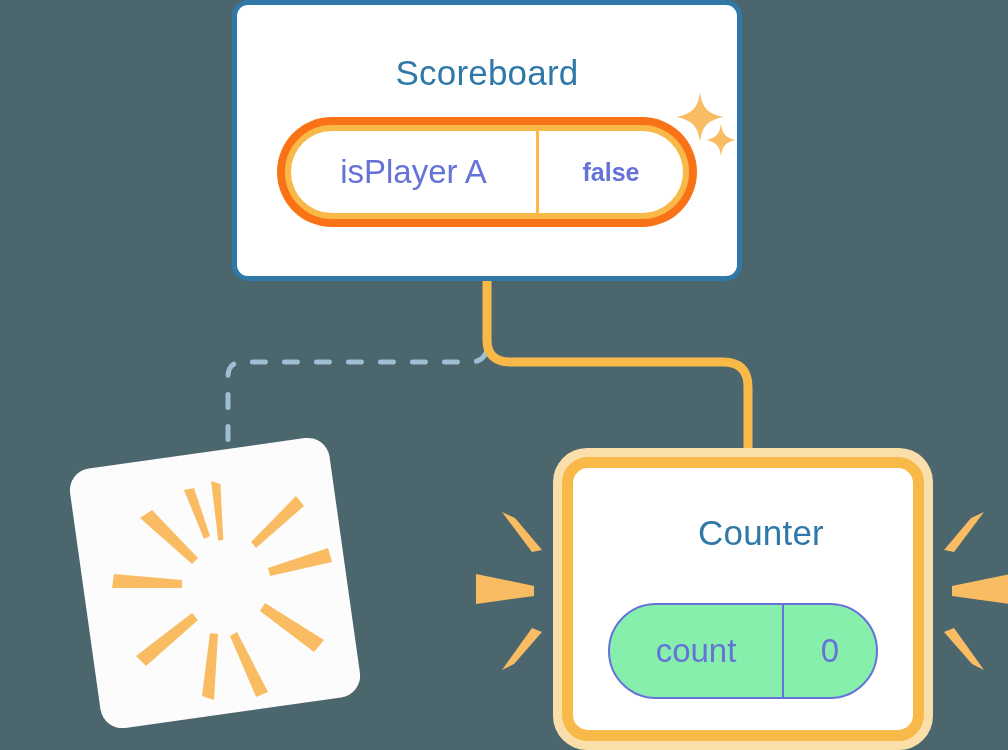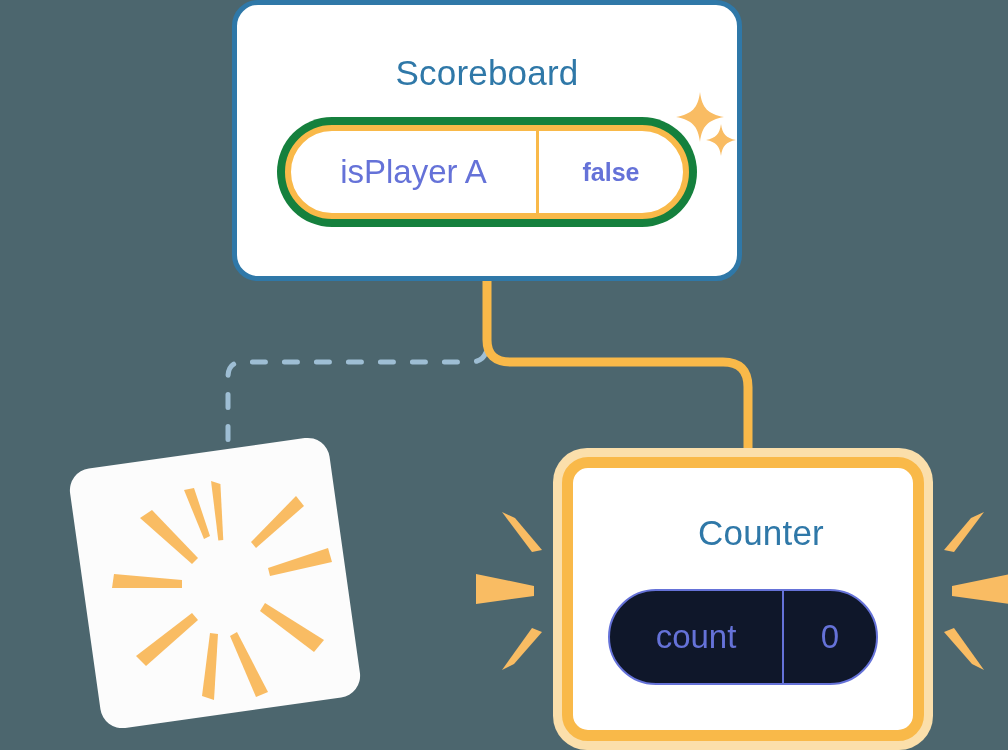--- a/index.html
+++ b/index.html
@@ -28,42 +28,42 @@
 
   
   .card-scoreboard {
     position: absolute;
     left: 232px;
     top: 0px;
     width: 510px;
     height: 281px;
     background: #ffffff;
     border: 5px solid #2f78a8;
-    border-radius: 26px;
+    border-radius: 16px;
     box-sizing: border-box;
     z-index: 4;
   }
   .card-title {
     text-align: center;
     color: #2f78a8;
     font-size: 35px;
     font-weight: 400;
     letter-spacing: 0.2px;
   }
   .scoreboard-title { margin-top: 48px; }
 
   
   .pill-hl-wrap {
     position: absolute;
     left: 50%;
     transform: translateX(-50%);
     top: 112px;
     width: 420px;
     height: 110px;
-    background: #15803d;
+    background: #f97316;
     border-radius: 999px;
     box-sizing: border-box;
     padding: 8px;
   }
   .pill-hl-inner {
     width: 100%;
     height: 100%;
     background: #ffffff;
     border: 6px solid #f9b949;
     border-radius: 999px;
@@ -127,24 +127,24 @@
     box-sizing: border-box;
     position: relative;
     padding-left: 36px;
   }
   .counter-title { margin-top: 45px; }
 
   .pill-plain {
     position: absolute;
     left: 50%;
     transform: translateX(-50%);
-    top: 121px;
+    top: 135px;
     width: 270px;
     height: 96px;
-    background: #0f172a;
+    background: #86efac;
     border: 2px solid #6572d8;
     border-radius: 999px;
     box-sizing: border-box;
     display: flex;
     align-items: stretch;
     overflow: hidden;
   }
   .pill-plain-key {
     flex: 0 0 172px;
     display: flex;

